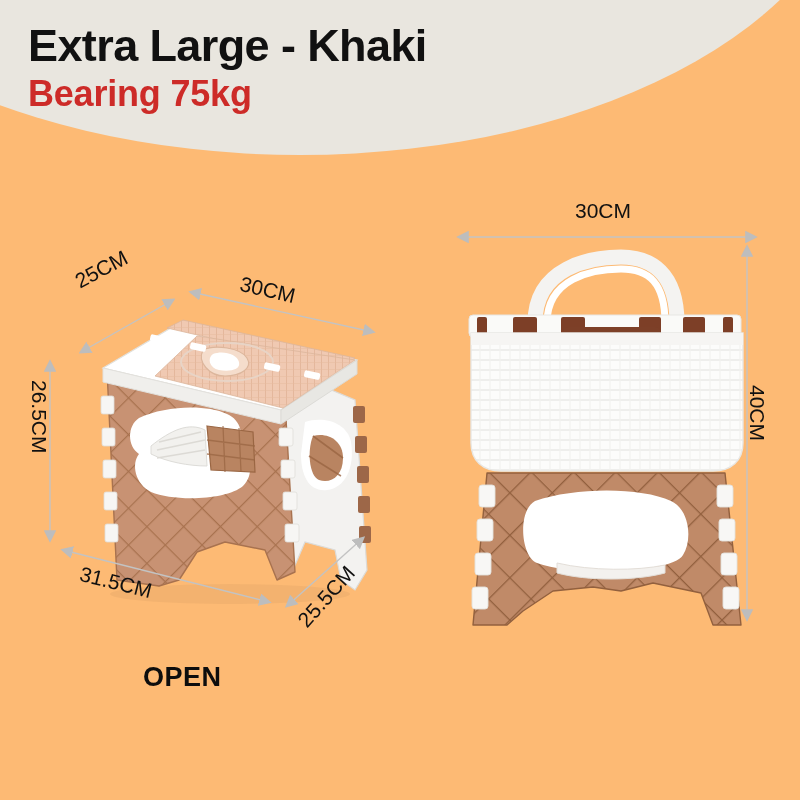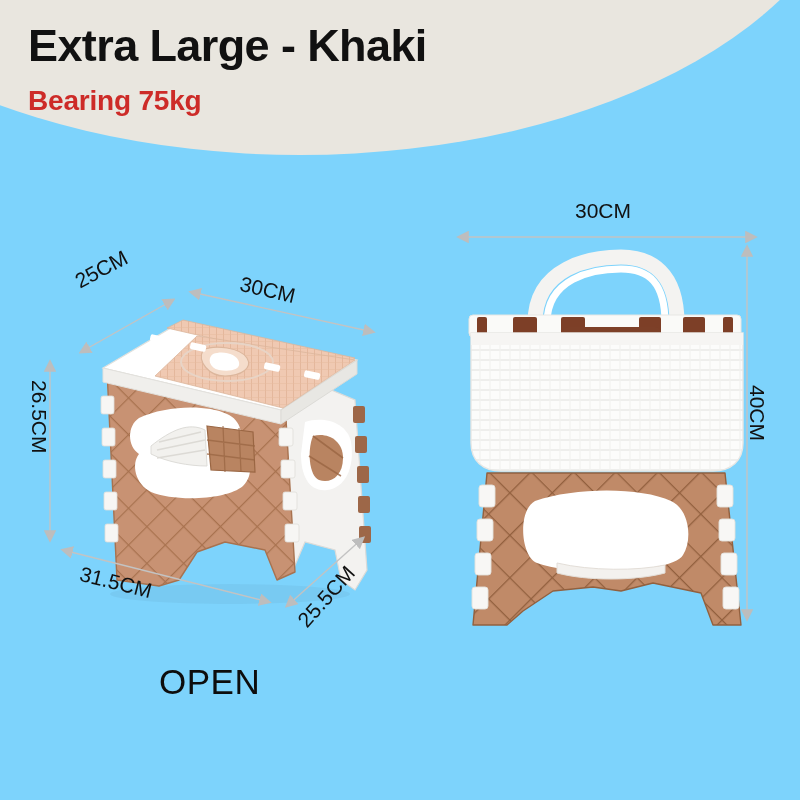--- a/index.html
+++ b/index.html
@@ -11,21 +11,21 @@
     height: 800px;
     background: #ffffff;
     font-family: "Liberation Sans", sans-serif;
     overflow: hidden;
     position: relative;
   }
   #page {
     position: relative;
     width: 800px;
     height: 800px;
-    background: #7dd3fc;
+    background: #fdba74;
     overflow: hidden;
   }
 
   
   .header-band {
     position: absolute;
     left: 0;
     top: 0;
     width: 800px;
     height: 190px;
@@ -49,22 +49,22 @@
   }
   .title {
     font-size: 45px;
     font-weight: bold;
     color: #111111;
     letter-spacing: -0.6px;
     line-height: 1.05;
     white-space: nowrap;
   }
   .subtitle {
-    margin-top: 16px;
-    font-size: 28px;
+    margin-top: 4px;
+    font-size: 36px;
     font-weight: bold;
     color: #cd2b28;
     letter-spacing: -0.2px;
     white-space: nowrap;
   }
   .dim-label {
     position: absolute;
     font-size: 21px;
     color: #111111;
     white-space: nowrap;
@@ -82,26 +82,25 @@
   .close-wrap {
     position: absolute;
     left: 425px;
     top: 195px;
     width: 360px;
     height: 430px;
   }
 
   .caption {
     position: absolute;
-    font-size: 35px;
-    font-weight: normal;
+    font-size: 27px;
+    font-weight: bold;
     color: #0d0d0d;
     letter-spacing: 0.5px;
     white-space: nowrap;
-    margin-left: 16px;
   }
   .caption.open-cap  { left: 143px; top: 662px; }
   .caption.close-cap { left: 508px; top: 662px; }
 
   svg { display: block; overflow: visible; }
 </style>
 </head>
 <body>
 
 <div id="page">

